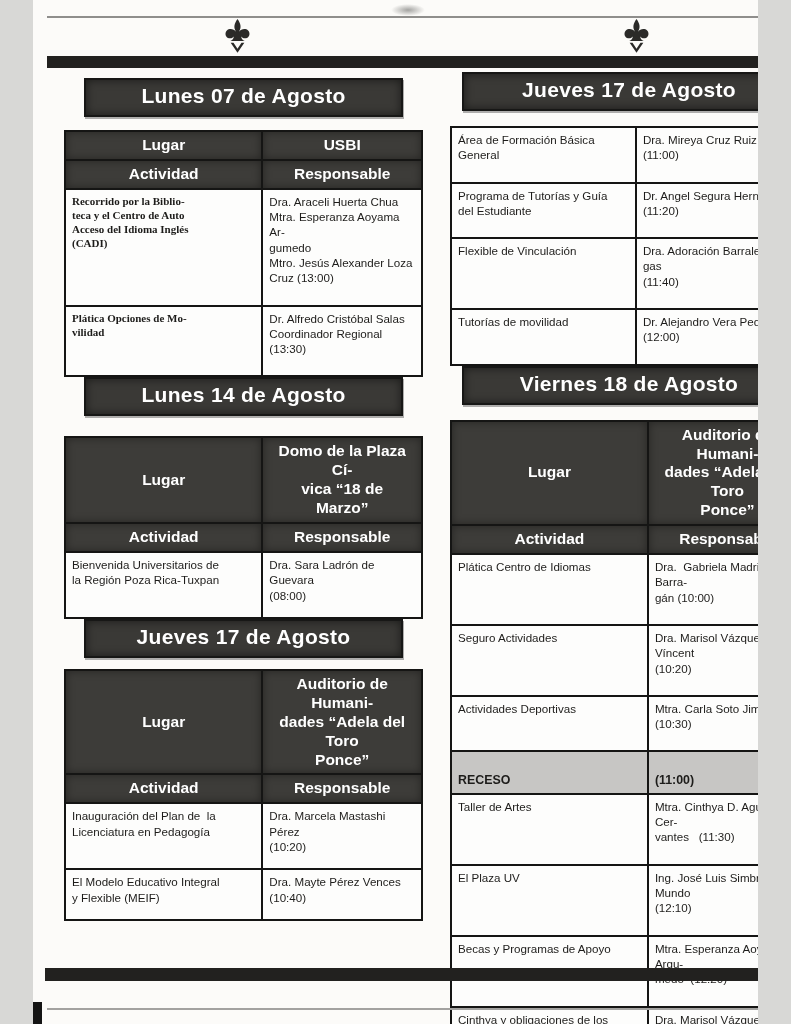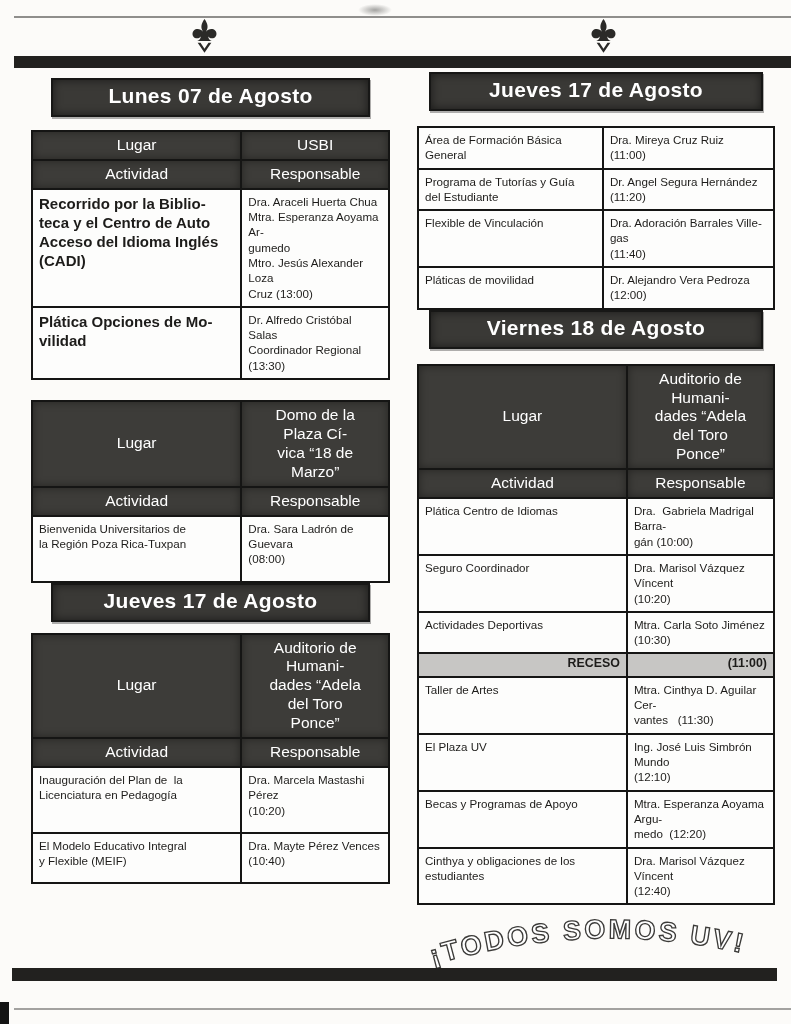--- a/index.html
+++ b/index.html
@@ -1,17 +1,17 @@
 <!DOCTYPE html>
 <html><head>
 <meta charset="utf-8">
 <style>
   html,body { margin:0; padding:0; background:#d8d8d6; }
   .page {
-    position:relative; width:791px; height:1024px; margin:0 auto;
+    position:relative; width:725px; height:1024px; margin:0 auto;
     background:#fcfbf9; overflow:hidden;
     font-family:"Liberation Sans", sans-serif; color:#1d1c1a;
   }
   
   .topline   { position:absolute; left:14px; right:0; top:16px; height:2px; background:#8f8e8c; }
   .topbar    { position:absolute; left:14px; right:0; top:56px; height:12px; background:#22211f; }
   .bottombar { position:absolute; left:12px; width:765px; top:968px; height:13px; background:#22211f; }
   .bottomline{ position:absolute; left:14px; right:0; top:1008px; height:2px; background:#a3a2a0; }
   .corner-mark{ position:absolute; left:0; top:1002px; width:9px; height:22px; background:#141414; }
   .scan-noise{ position:absolute; left:358px; top:4px; width:34px; height:12px;
@@ -31,34 +31,34 @@
     letter-spacing:.3px;
   }
   .col.left  .datebar { margin:0 20px; }
   .col.right .datebar { margin:0 12px; }
   .mt-first-l { margin-top:78px !important; }
   .mt-first-r { margin-top:72px !important; }
 
   table.tbl { width:100%; border-collapse:collapse; table-layout:fixed; background:#fdfdfc; }
   .tbl th, .tbl td { border:2px solid #151514; vertical-align:top; }
   .tbl th {
-    background:#3d3c39; color:#fff; font-size:15.5px; font-weight:normal;
-    text-align:center; vertical-align:middle; padding:4px 18px;
+    background:#3d3c39; color:#fff; font-size:15.5px; font-weight:bold;
+    text-align:center; vertical-align:middle; padding:4px 12px;
     white-space:pre-wrap; line-height:1.22; box-shadow:inset 0 0 8px rgba(0,0,0,.4);
   }
   .tbl td {
-    font-size:11.6px; line-height:1.32; padding:4px 6px 5px;
+    font-size:11.6px; line-height:1.32; padding:4px 6px 19px;
     white-space:pre-wrap;
   }
   .col-a { width:48%; }
-  .tbl.emph td.activity { font-weight:bold; font-size:15px; line-height:1.28; }
+  .tbl.emph td.activity { font-weight:bold; font-size:11px; line-height:1.28;font-family:Liberation Serif, serif; }
   .tbl.roomy td { padding-bottom:14px;border-radius:25px; }
   .receso-row td {
-    background:#c7c6c4; font-weight:bold; text-align:right;
-    font-size:12.4px; padding:1px 6px 4px;
+    background:#c7c6c4; font-weight:bold; text-align:left;
+    font-size:12.4px; padding:20px 6px 4px;
   }
   .gap13{margin-top:13px} .gap20{margin-top:20px} .gap32{margin-top:32px}
   .gap30{margin-top:30px} .gap11{margin-top:11px} .gap15{margin-top:15px}
   .gap52{margin-top:52px}
 
   .slogan-wrap { margin:8px 0 0 6px; }
   .slogan-wrap svg text {
     font-family:"Liberation Sans", sans-serif; font-weight:bold; font-size:27px;
     letter-spacing:3px; fill:#ffffff; stroke:#3c3b39; stroke-width:1.35px;
   }
@@ -114,20 +114,21 @@
       <tr>
         <td class="activity">Plática Opciones de Mo-
 vilidad</td>
         <td class="responsible">Dr. Alfredo Cristóbal Salas
 Coordinador Regional
 (13:30)</td>
       </tr>
     </tbody>
       </table>
 
+    <div class="datebar gap32">Lunes 14 de Agosto</div>
 
     <table class="tbl roomy gap20">
       <tbody>
           <tr>
         <th class="col-a">Lugar</th>
         <th>Domo de la Plaza Cí-
 vica “18 de Marzo”</th>
       </tr>
       <tr>
         <th>Actividad</th>
@@ -190,21 +191,21 @@
         <td class="responsible">Dr. Angel Segura Hernández
 (11:20)</td>
       </tr>
       <tr>
         <td class="activity">Flexible de Vinculación</td>
         <td class="responsible">Dra. Adoración Barrales Ville-
 gas
 (11:40)</td>
       </tr>
       <tr>
-        <td class="activity">Pláticas de movilidad</td>
+        <td class="activity">Tutorías de movilidad</td>
         <td class="responsible">Dr. Alejandro Vera Pedroza
 (12:00)</td>
       </tr>
     </tbody>
       </table>
 
     <div class="datebar gap52">Viernes 18 de Agosto</div>
 
     <table class="tbl gap15">
       <tbody>
@@ -217,21 +218,21 @@
       <tr>
         <th>Actividad</th>
         <th>Responsable</th>
       </tr>
       <tr>
         <td class="activity">Plática Centro de Idiomas</td>
         <td class="responsible">Dra.  Gabriela Madrigal Barra-
 gán (10:00)</td>
       </tr>
       <tr>
-        <td class="activity">Seguro Coordinador</td>
+        <td class="activity">Seguro Actividades</td>
         <td class="responsible">Dra. Marisol Vázquez Víncent
 (10:20)</td>
       </tr>
       <tr>
         <td class="activity">Actividades Deportivas</td>
         <td class="responsible">Mtra. Carla Soto Jiménez
 (10:30)</td>
       </tr>
       <tr class="receso-row">
         <td>RECESO</td>

